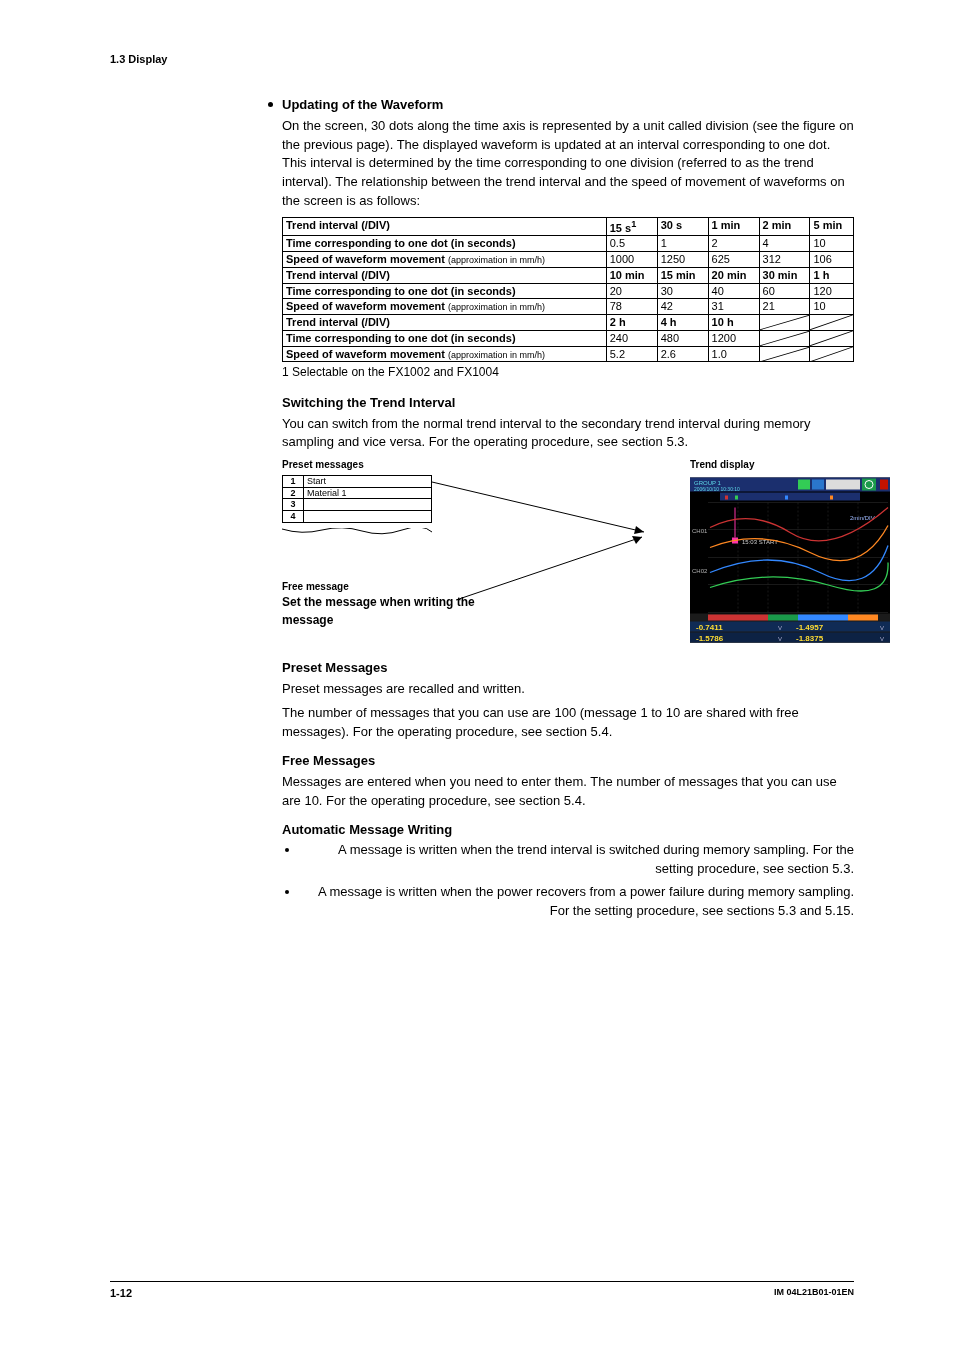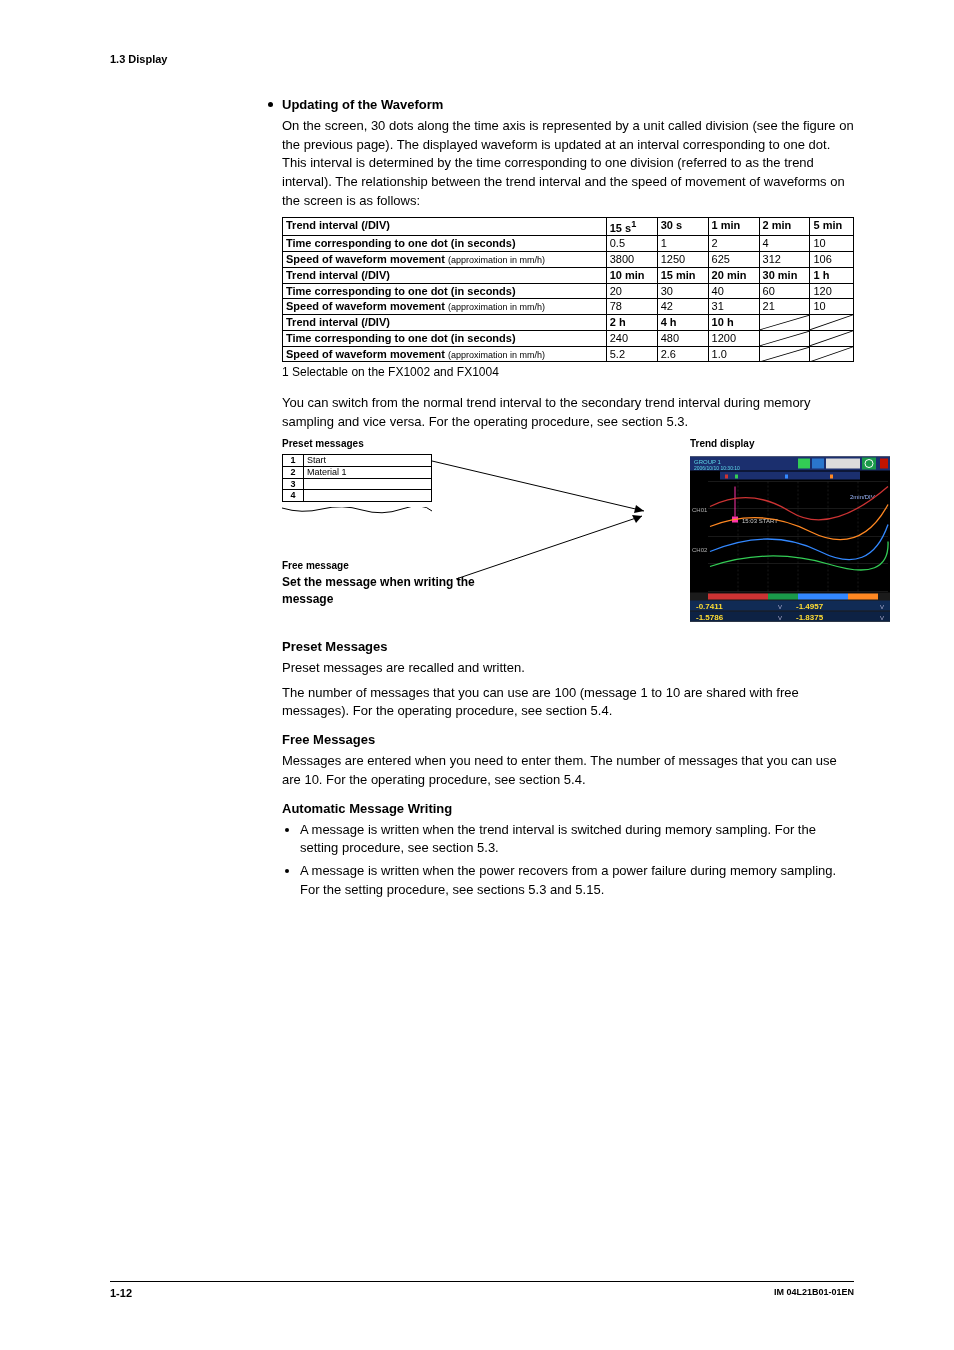--- a/index.html
+++ b/index.html
@@ -102,21 +102,21 @@
     margin-top: 38px;
   }
   .free-msg-sub {
     font-size: 12px;
     font-weight: bold;
   }
   .trend-box { width: 164px; flex: 0 0 auto; }
   .trend-svg { width: 200px; height: 170px; }
   .arrow-svg { position:absolute; left:140px; top:14px; width:230px; height:160px; pointer-events:none;}
   .ul-bullets { margin: 2px 0 0 0; padding-left: 18px; }
-  .ul-bullets li { margin-bottom: 4px; }
+  .ul-bullets li { margin-bottom: 4px; text-align: right; }
   .footer {
     position: absolute;
     left: 110px;
     right: 100px;
     bottom: 48px;
     border-top: 1px solid #000;
     padding-top: 4px;
     display: flex;
     justify-content: space-between;
     font-size: 10px;
@@ -152,21 +152,21 @@
       <tr>
         <td class="b">Time corresponding to one dot (in seconds)</td>
         <td>0.5</td>
         <td>1</td>
         <td>2</td>
         <td>4</td>
         <td>10</td>
       </tr>
       <tr>
         <td class="b"><span>Speed of waveform movement </span><span class="approx">(approximation in mm/h)</span></td>
-        <td>3800</td>
+        <td>1000</td>
         <td>1250</td>
         <td>625</td>
         <td>312</td>
         <td>106</td>
       </tr>
       <tr>
         <td class="b">Trend interval (/DIV)</td>
         <td class="b">10 min</td>
         <td class="b">15 min</td>
         <td class="b">20 min</td>
@@ -234,20 +234,21 @@
         <td class="diag-cell">
               <svg viewBox="0 0 10 10" preserveAspectRatio="none">
                 <line x1="0" y1="10" x2="10" y2="0" stroke="#000" stroke-width="0.4"></line>
               </svg>
             </td>
       </tr>
     </tbody>
       </table>
     <div class="footnote">1  Selectable on the FX1002 and FX1004</div>
 
+    <div class="sub-heading">Switching the Trend Interval</div>
     <div class="body-text">You can switch from the normal trend interval to the secondary trend interval during memory sampling and vice versa. For the operating procedure, see section 5.3.</div>
 
 
     <div class="figure-row">
       <svg class="arrow-svg">
         <line x1="10" y1="10" x2="222" y2="60" stroke="#000" stroke-width="1"></line>
         <polygon points="222,60 214,54 212,62" fill="#000"></polygon>
         <line x1="34" y1="128" x2="220" y2="65" stroke="#000" stroke-width="1"></line>
         <polygon points="220,65 210,64 214,72" fill="#000"></polygon>
       </svg>

